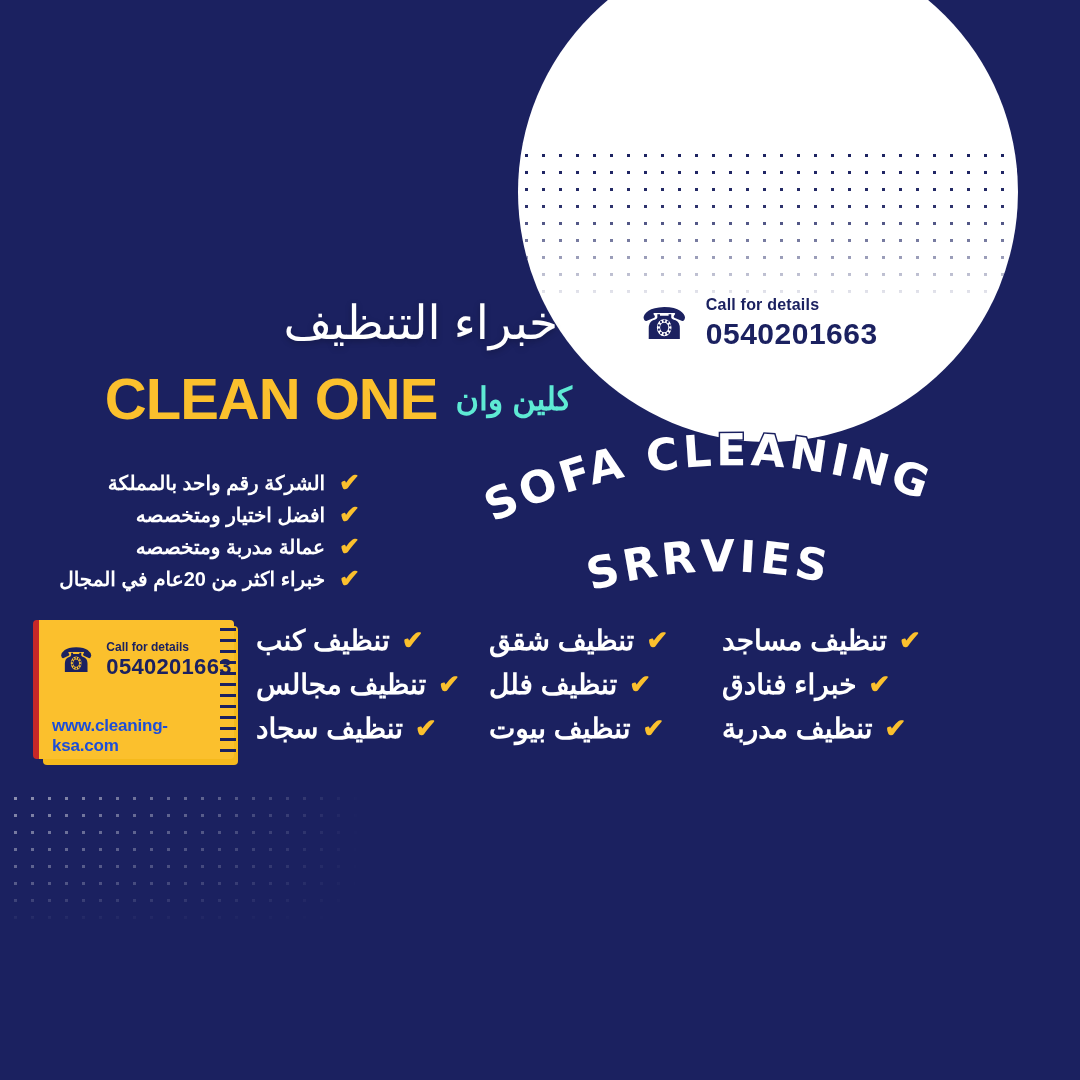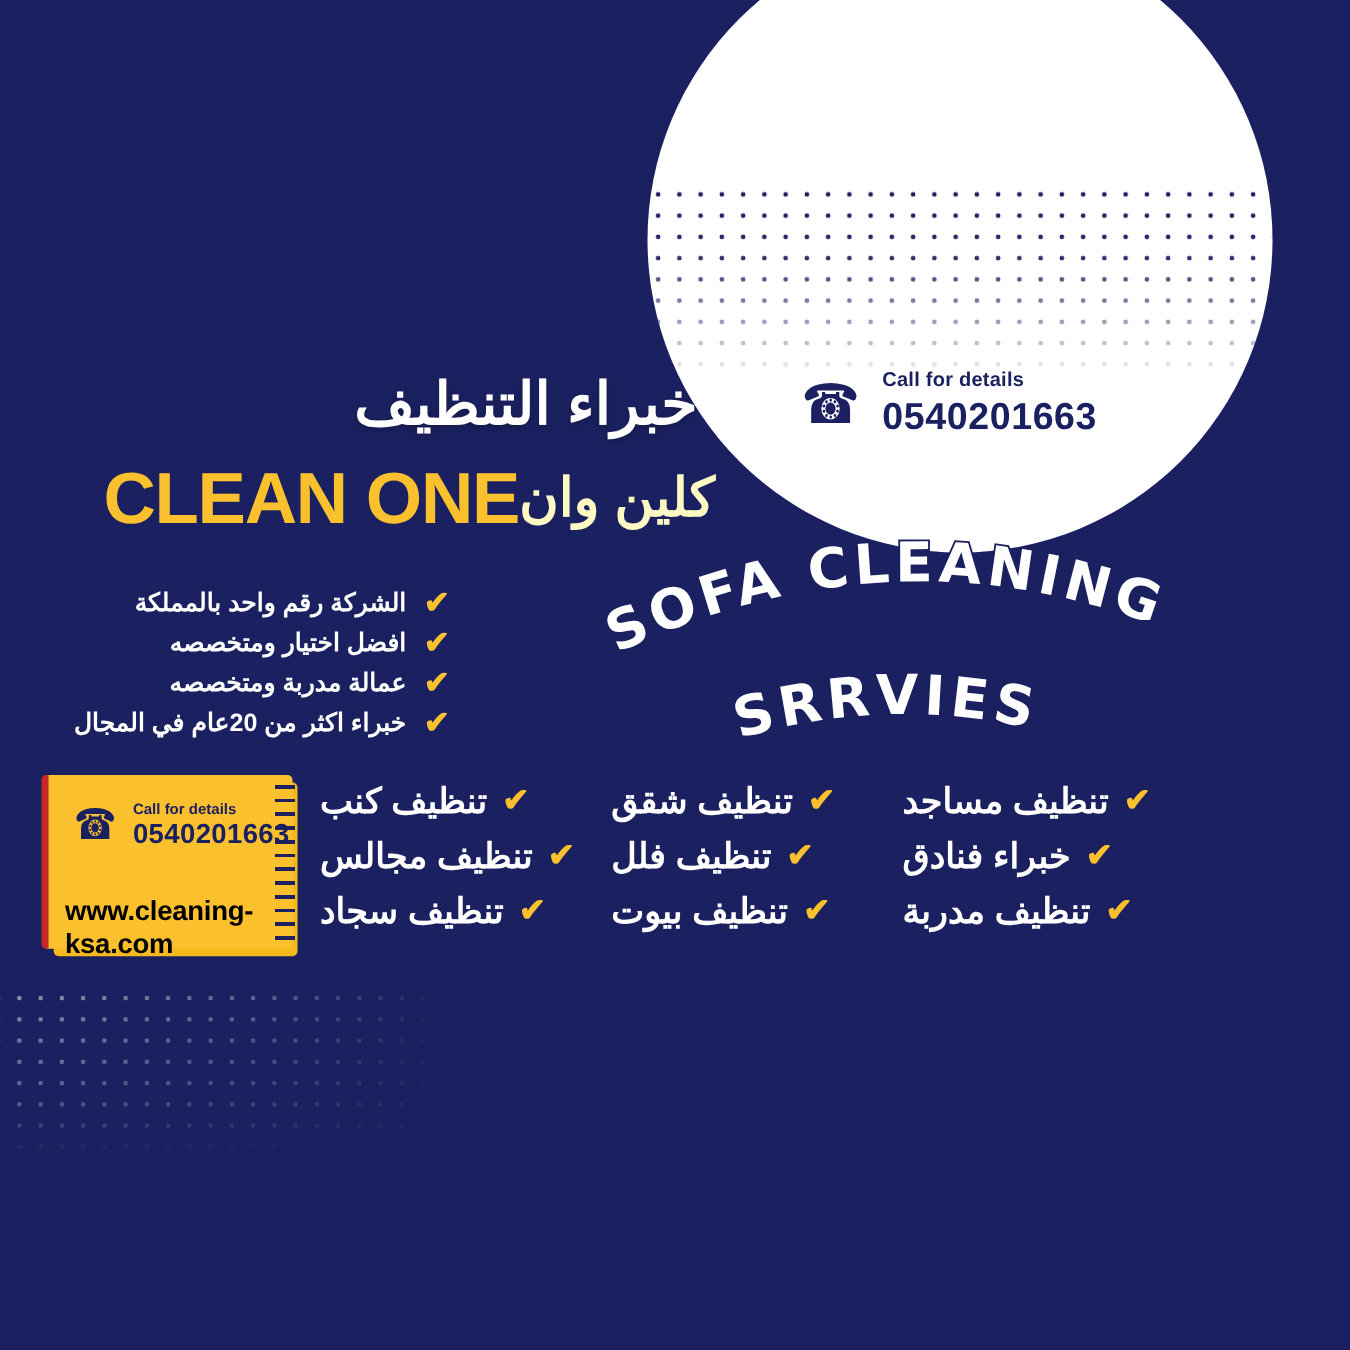--- a/index.html
+++ b/index.html
@@ -91,44 +91,45 @@
     letter-spacing: .5px;
   }
 
   
   .headline-ar {
     position: absolute;
     right: 522px;
     top: 295px;
     color: #ffffff;
     font-size: 47px;
-    font-weight: bold;
+    font-weight: normal;
     direction: rtl;
     white-space: nowrap;
     text-shadow: 0 2px 6px rgba(0,0,0,0.25);
   }
   .brand-row {
     position: absolute;
     left: 42px;
     top: 370px;
     width: 530px;
     display: flex;
     align-items: center;
     justify-content: flex-end;
+    gap: 18px;
   }
   .brand-en {
     color: #fbc02d;
     font-size: 58px;
     font-weight: bold;
     letter-spacing: -1px;
     line-height: 1;
   }
   .brand-ar {
-    color: #fef9c3;
-    font-size: 43px;
+    color: #5eead4;
+    font-size: 32px;
     font-weight: bold;
     line-height: 1;
     direction: rtl;
   }
 
   
   .features {
     position: absolute;
     right: 720px;
     top: 470px;
@@ -267,22 +268,22 @@
   }
   .pad-number {
     font-size: 22px;
     font-weight: bold;
     letter-spacing: .3px;
   }
   .pad-web {
     position: absolute;
     left: 13px;
     top: 96px;
-    color: #000000;
-    font-size: 22px;
+    color: #1d4ed8;
+    font-size: 17px;
     font-weight: bold;
     letter-spacing: -0.2px;
   }
 </style>
 </head>
 <body>
 
 <div class="poster">
 
   <div class="dots-bottom"></div>

